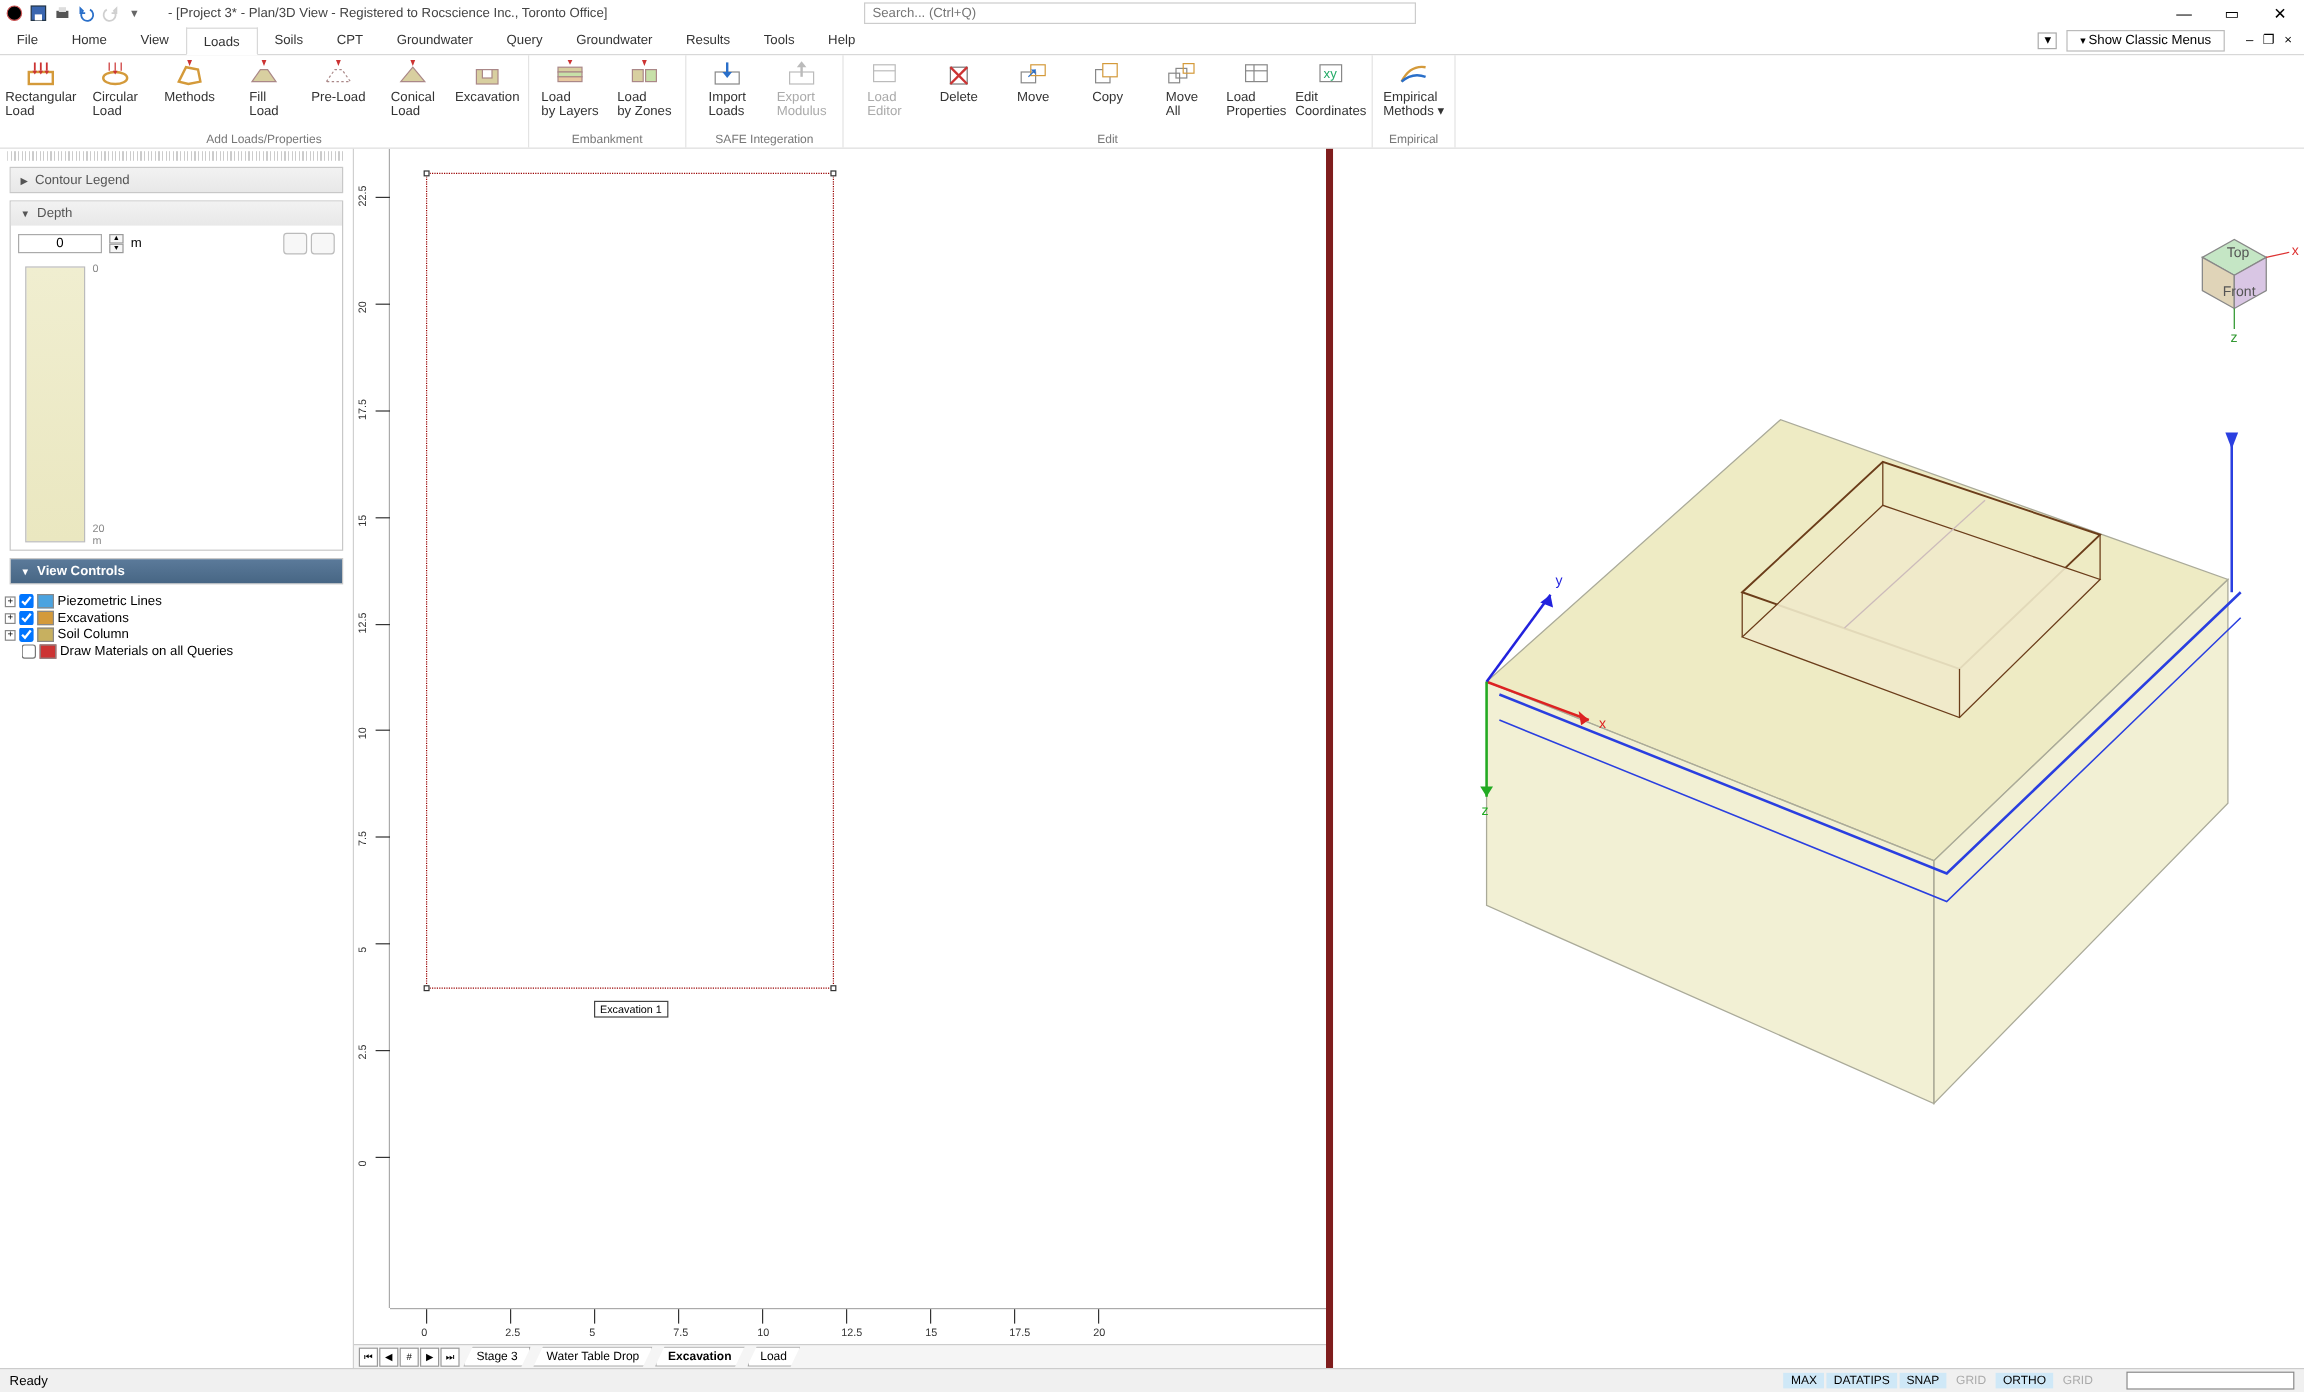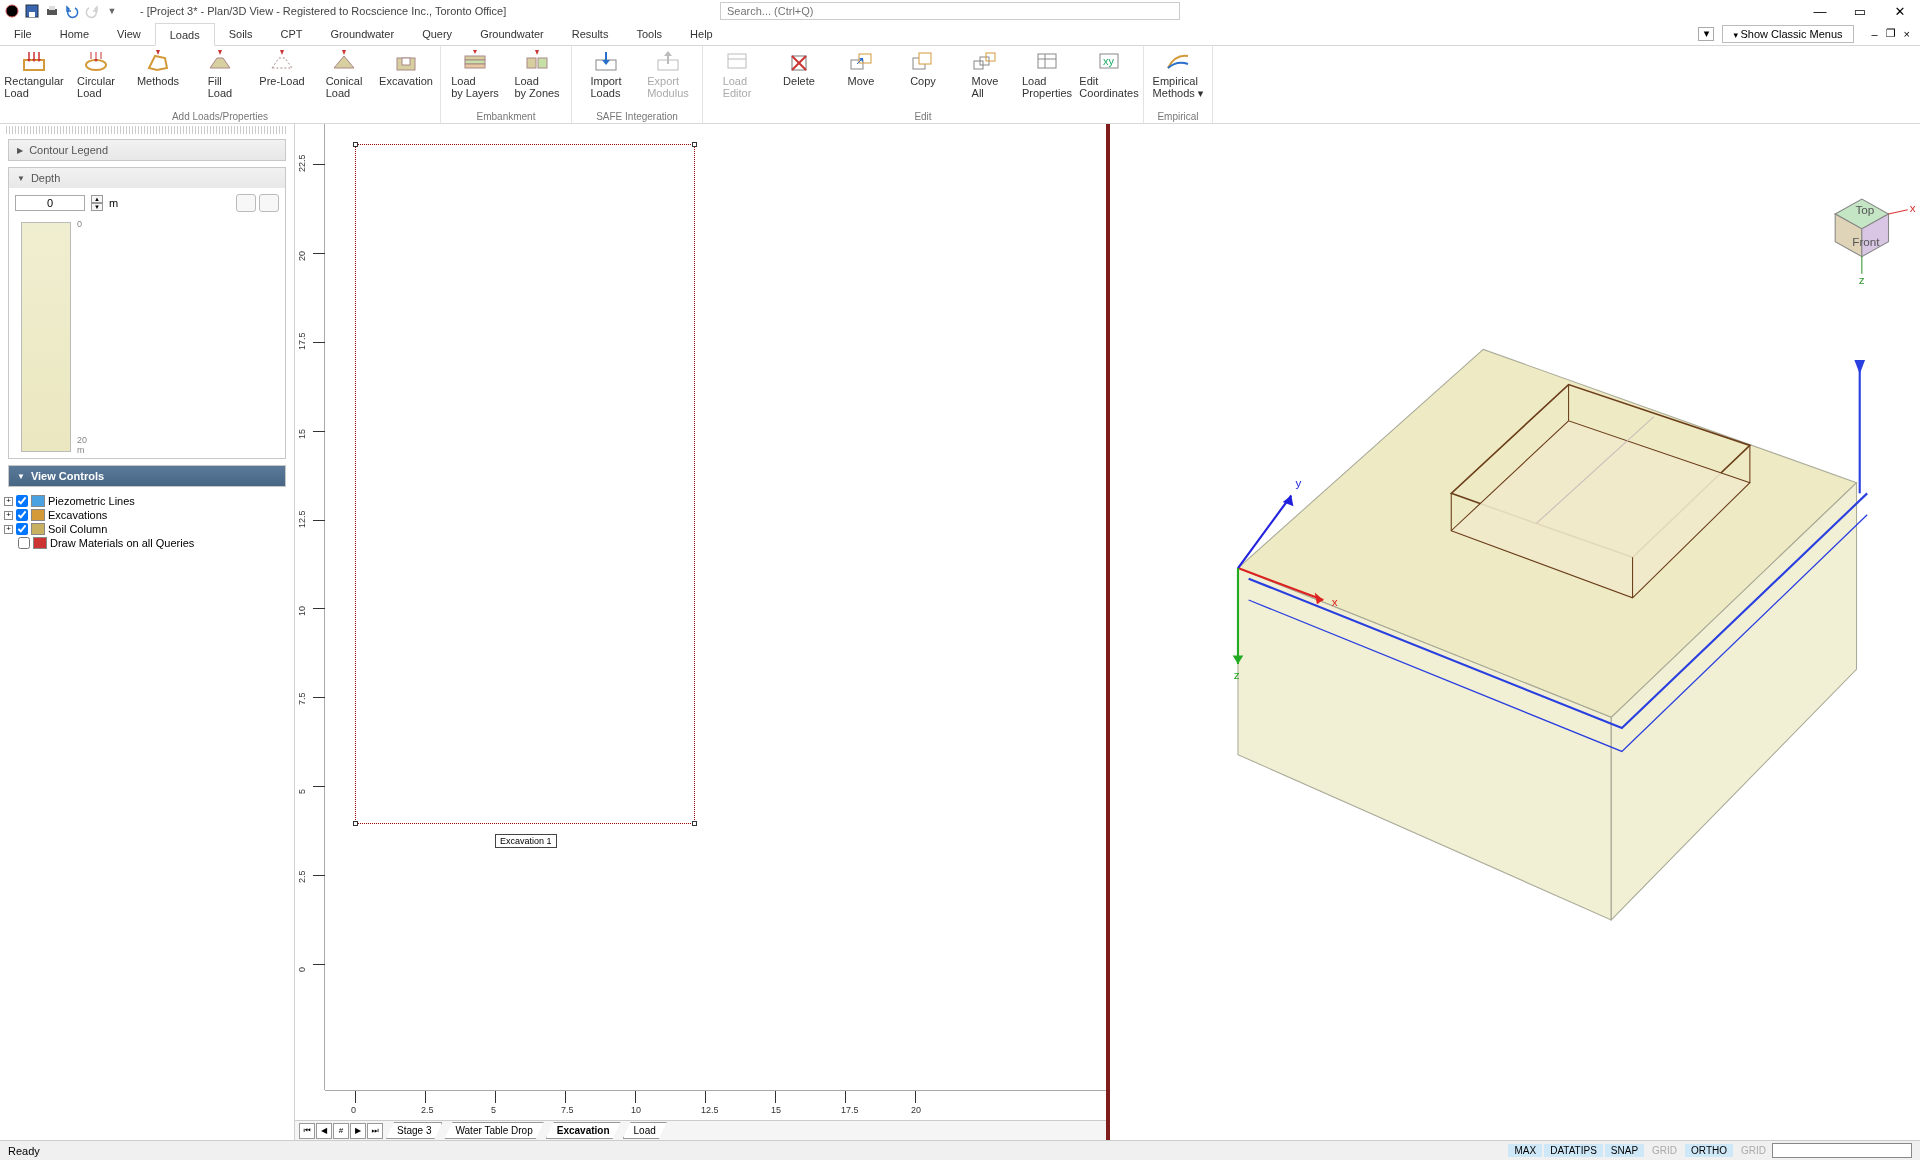--- a/index.html
+++ b/index.html
@@ -36,38 +36,38 @@
 .depth-spinner { display:flex; flex-direction:column; }
 .depth-spinner div { width:12px; height:8px; border:1px solid #999; font-size:6px; display:flex; align-items:center; justify-content:center; cursor:pointer; background:#f6f6f6;}
 .depth-gauge { margin-top:10px; width:50px; height:230px; background: linear-gradient(#f0eed0,#eae7c0); border:1px solid #bbb; position:relative; margin-left:6px;}
 .depth-gauge .lbl0 { position:absolute; left:55px; top:-4px; color:#888; font-size:9px;}
 .depth-gauge .lbl1 { position:absolute; left:55px; bottom:-4px; color:#888; font-size:9px;}
 .tree { padding: 4px; }
 .tree-row { display: flex; align-items: center; gap: 3px; padding: 1px 0; cursor: pointer; }
 .tree-row .exp { width:9px; height:9px; border:1px solid #888; display:flex; align-items:center; justify-content:center; font-size:8px; line-height:1; }
 .tree-row input[type=checkbox]{ width:12px; height:12px; }
 .tree-row .ic-sq { width:14px; height:12px; display:inline-block; }
-.plan-area { flex: 1; position: relative; background: #fff; display:flex; flex-direction:column; border-right:4px solid #7f1d1d;}
+.plan-area { flex: 1; position: relative; background: #fff; display:flex; flex-direction:column; border-right:6px solid #7f1d1d;}
 .plan-canvas { flex:1; position:relative; overflow:hidden; }
 .ruler-v { position:absolute; left:0; top:0; bottom:30px; width:30px; border-right:1px solid #aaa; background:#fff; }
 .ruler-h { position:absolute; left:30px; right:0; bottom:0; height:30px; border-top:1px solid #aaa; background:#fff; }
 .ruler-v .tk { position:absolute; left:18px; width:12px; height:1px; background:#333;}
 .ruler-v .tklbl { position:absolute; left:2px; transform: rotate(-90deg); transform-origin:left top; font-size:9px; color:#333;}
 .ruler-h .tk { position:absolute; top:0; width:1px; height:12px; background:#333;}
 .ruler-h .tklbl { position:absolute; top:14px; font-size:9px; color:#333;}
 .plan-rect { position:absolute; border:1px dotted #900; }
 .plan-rect .hnd { position:absolute; width:5px; height:5px; background:#fff; border:1px solid #333; }
 .plan-label { position:absolute; border:1px solid #444; background:#fff; padding:1px 4px; font-size:9px;}
 .plan-tabs { height:20px; display:flex; align-items:center; background:#f5f5f5; border-top:1px solid #ccc; padding:0 4px; gap:0;}
 .plan-tabs .navbtn { width:16px; height:16px; border:1px solid #999; background:#fff; display:flex; align-items:center; justify-content:center; font-size:8px; cursor:pointer; margin-right:1px;}
 .plan-tabs .ptab { padding: 2px 10px; border:1px solid #999; background:#fff; margin-left:2px; font-size:10px; cursor:pointer; clip-path: polygon(8px 0, 100% 0, calc(100% - 8px) 100%, 0 100%);}
 .plan-tabs .ptab.active { font-weight:bold; background:#fff; }
 .view3d { flex: 1; position: relative; background: #fff; }
 .statusbar { height:20px; background:#f0f0f0; border-top:1px solid #ccc; display:flex; align-items:center; padding:0 8px; justify-content:space-between;}
-.statusbar .right { display:flex; gap:0; align-items:center;}
+.statusbar .right { display:flex; gap:22px; align-items:center;}
 .status-tag { padding:1px 6px; font-size:10px; }
 .status-tag.on { background:#cfe8f7; }
 .status-tag.off { color:#aaa; }
 .status-input { width:140px; height:15px; border:1px solid #888; background:#fff;}
 svg { overflow: visible; }
 .depth-icons { margin-left:auto; display:flex; gap:3px;}
 .depth-icons div { width:20px; height:18px; border:1px solid #bbb; border-radius:3px; background:#f7f7f7; cursor:pointer;}
 </style>
 </head>
 <body>

